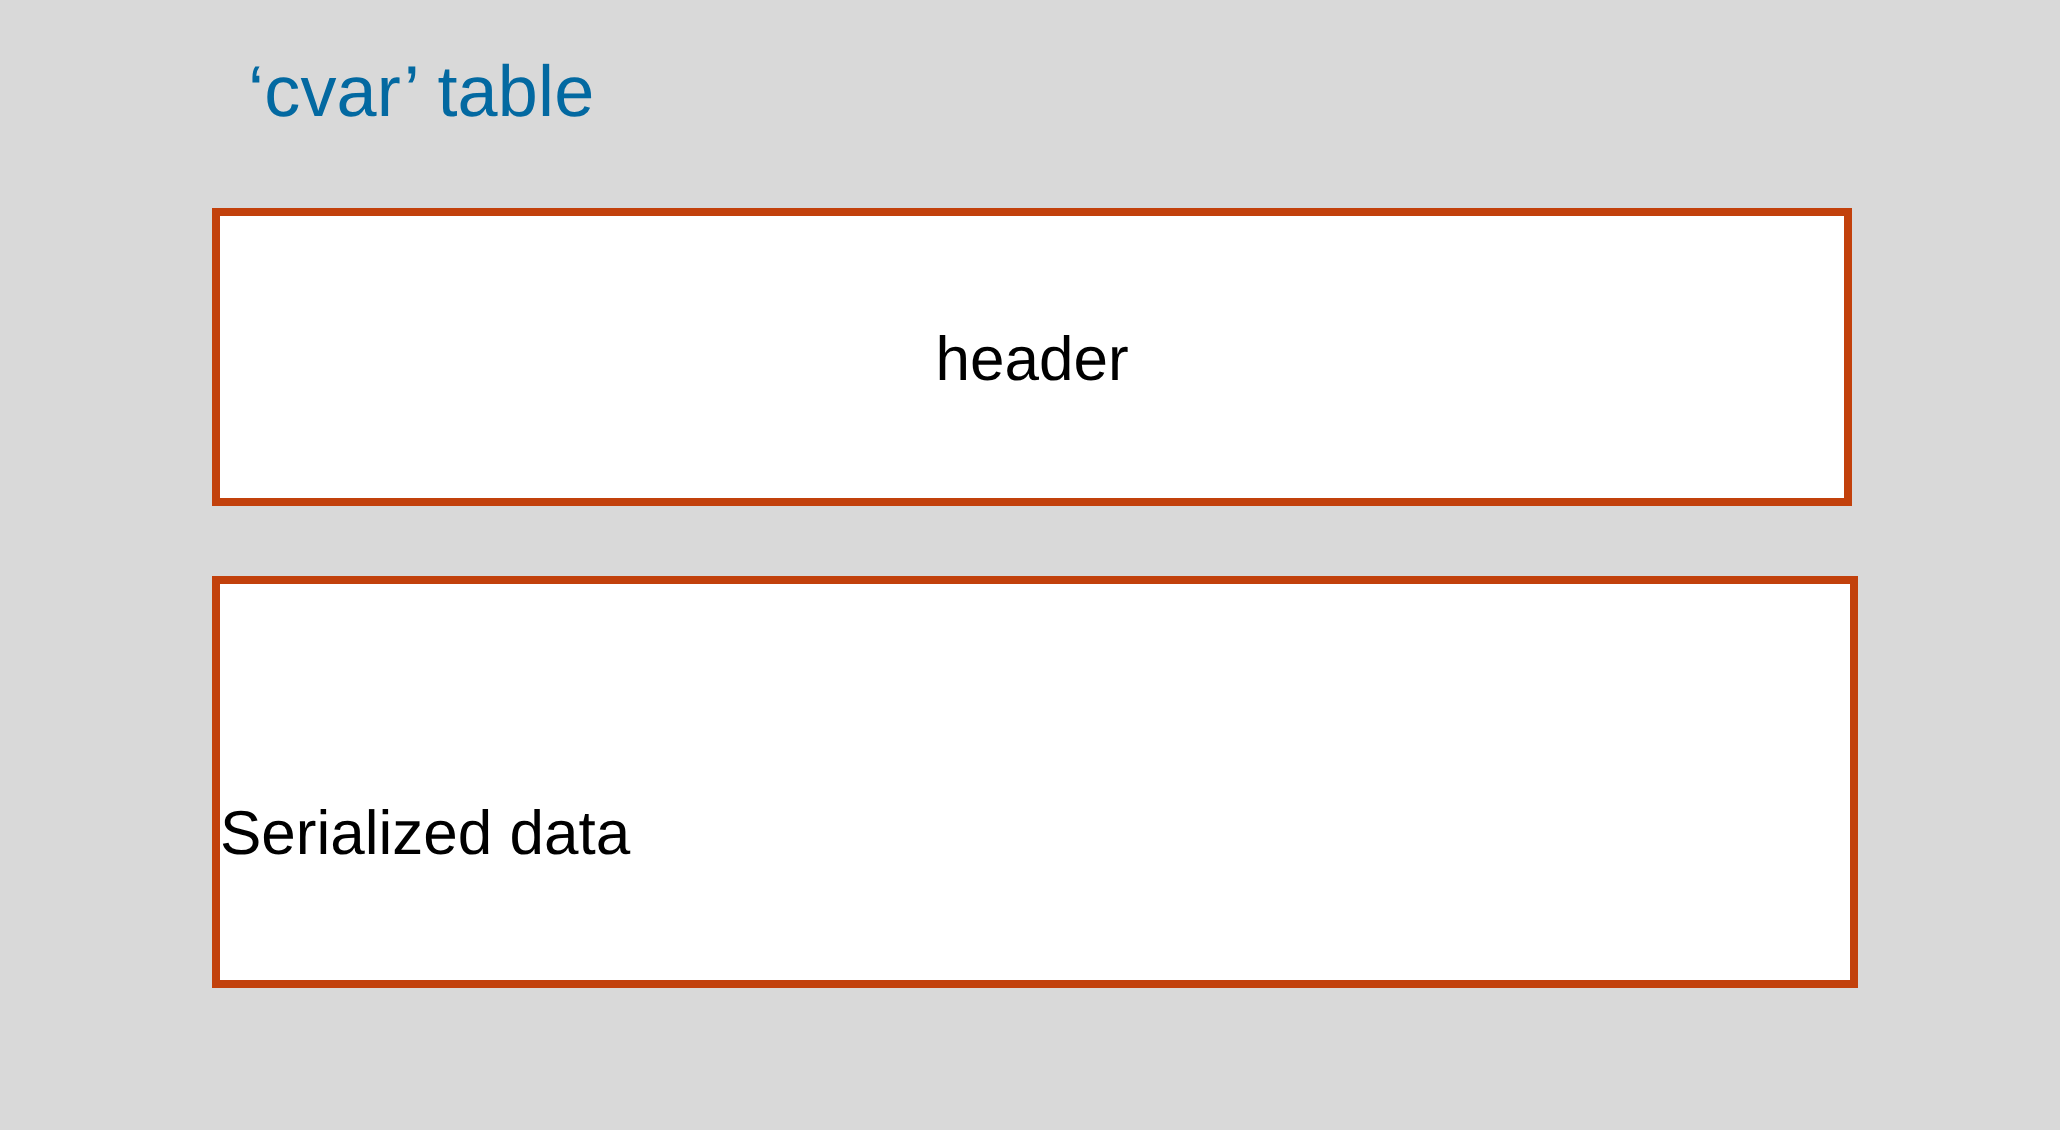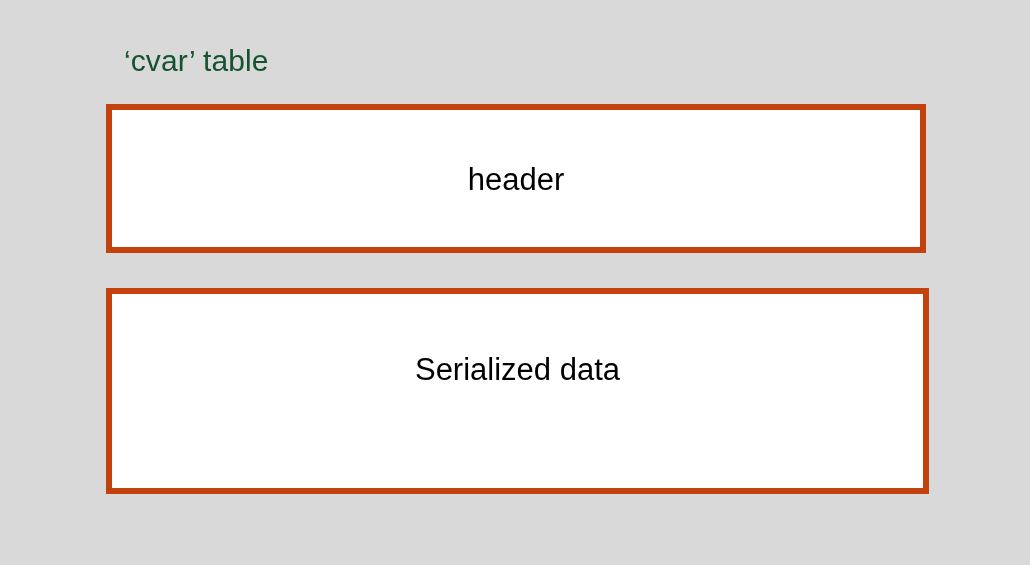--- a/index.html
+++ b/index.html
@@ -19,35 +19,34 @@
   .canvas {
     position: absolute;
     inset: 0;
     width: 1030px;
     height: 565px;
   }
 
   .diagram-title {
     position: absolute;
     left: 124px;
-    top: 42px;
-    font-size: 30px;
+    top: 27px;
+    font-size: 36px;
     line-height: 38px;
     letter-spacing: 0.1px;
     white-space: nowrap;
-    color: #14532d;
+    color: #0369a1;
   }
 
   .box {
     position: absolute;
     background: #ffffff;
-    border: 6px solid #c2410c;
+    border: 4px solid #c2410c;
     box-sizing: border-box;
     display: flex;
-    flex-direction: column;
     align-items: center;
   }
 
   .box-header {
     left: 106px;
     top: 104px;
     width: 820px;
     height: 149px;
     justify-content: center;
     padding-top: 2px;

